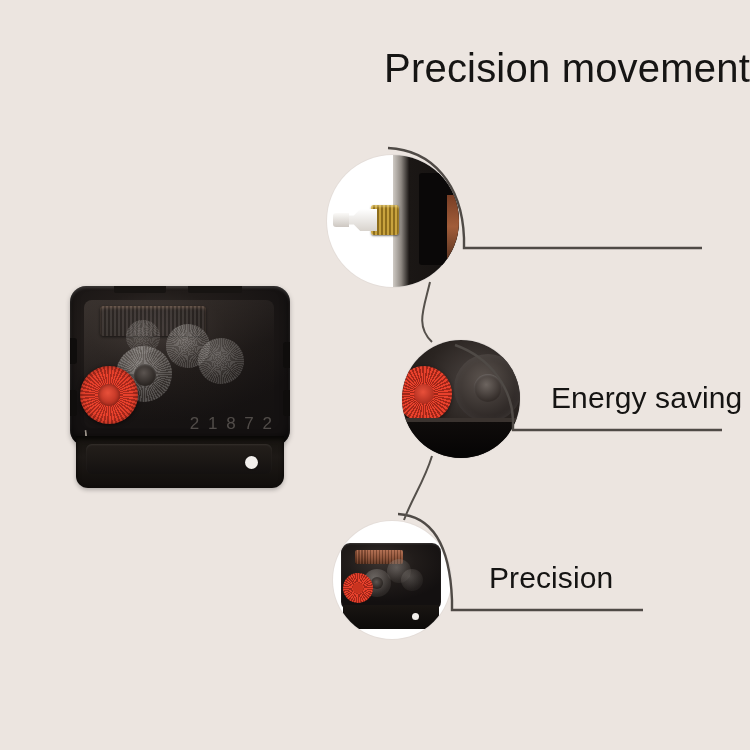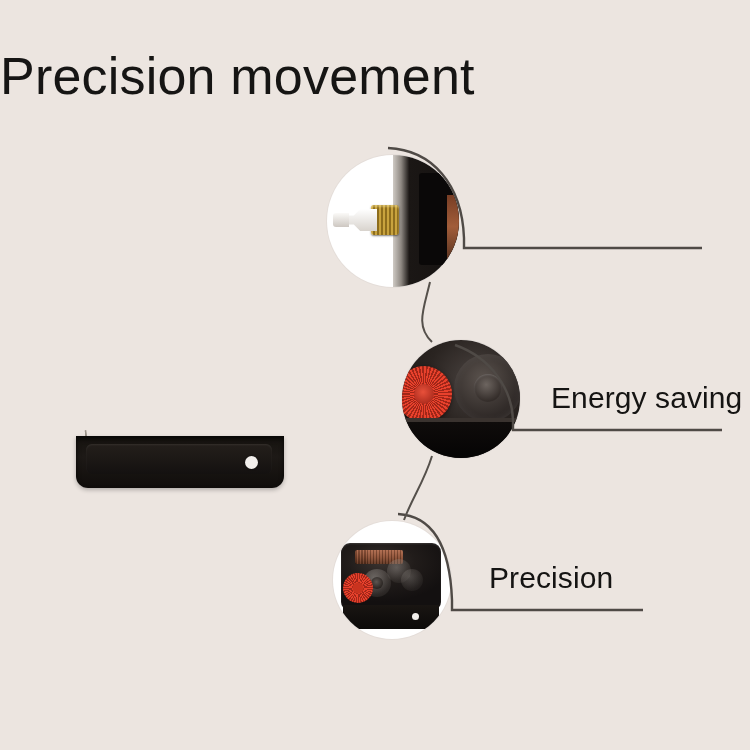--- a/index.html
+++ b/index.html
@@ -15,22 +15,22 @@
     overflow: hidden;
     font-family: "Liberation Sans", sans-serif;
   }
 
   
   #title {
     position: absolute;
     left: 0;
     top: 46px;
     width: 750px;
-    text-align: left;
-    font-size: 52px;
+    text-align: right;
+    font-size: 40px;
     font-weight: 400;
     color: #161514;
     letter-spacing: 0.2px;
     white-space: nowrap;
   }
 
   
   .callout-label {
     position: absolute;
     font-size: 30px;
@@ -375,20 +375,37 @@
   }
 </style>
 </head>
 <body>
 
 <div id="stage">
 
   <div id="title">Precision movement</div>
 
   <div id="product">
+    <div class="mv-body">
+      <div class="mv-window"></div>
+      <div class="mv-coil"></div>
+      <div class="gear g4"></div>
+      <div class="gear g2"></div>
+      <div class="gear g3"></div>
+      <div class="gear g1"></div>
+      <div class="gear-hub"></div>
+      <div class="mv-redwheel"></div>
+      <div class="mv-mark">2 1 8 7 2</div>
+      <div class="mv-lug l1"></div>
+      <div class="mv-lug l2"></div>
+      <div class="mv-sidenotch s1"></div>
+      <div class="mv-sidenotch s2"></div>
+      <div class="mv-sidenotch s3"></div>
+      <div class="mv-sidenotch s4"></div>
+    </div>
     <div class="mv-spring"></div>
     <div class="mv-battery">
       <div class="mv-batdot"></div>
     </div>
   </div>
 
   <div class="callout" id="callout-mute">
     <div class="shaft-body"></div>
     <div class="shaft-inner"></div>
     <div class="shaft-coil"></div>

